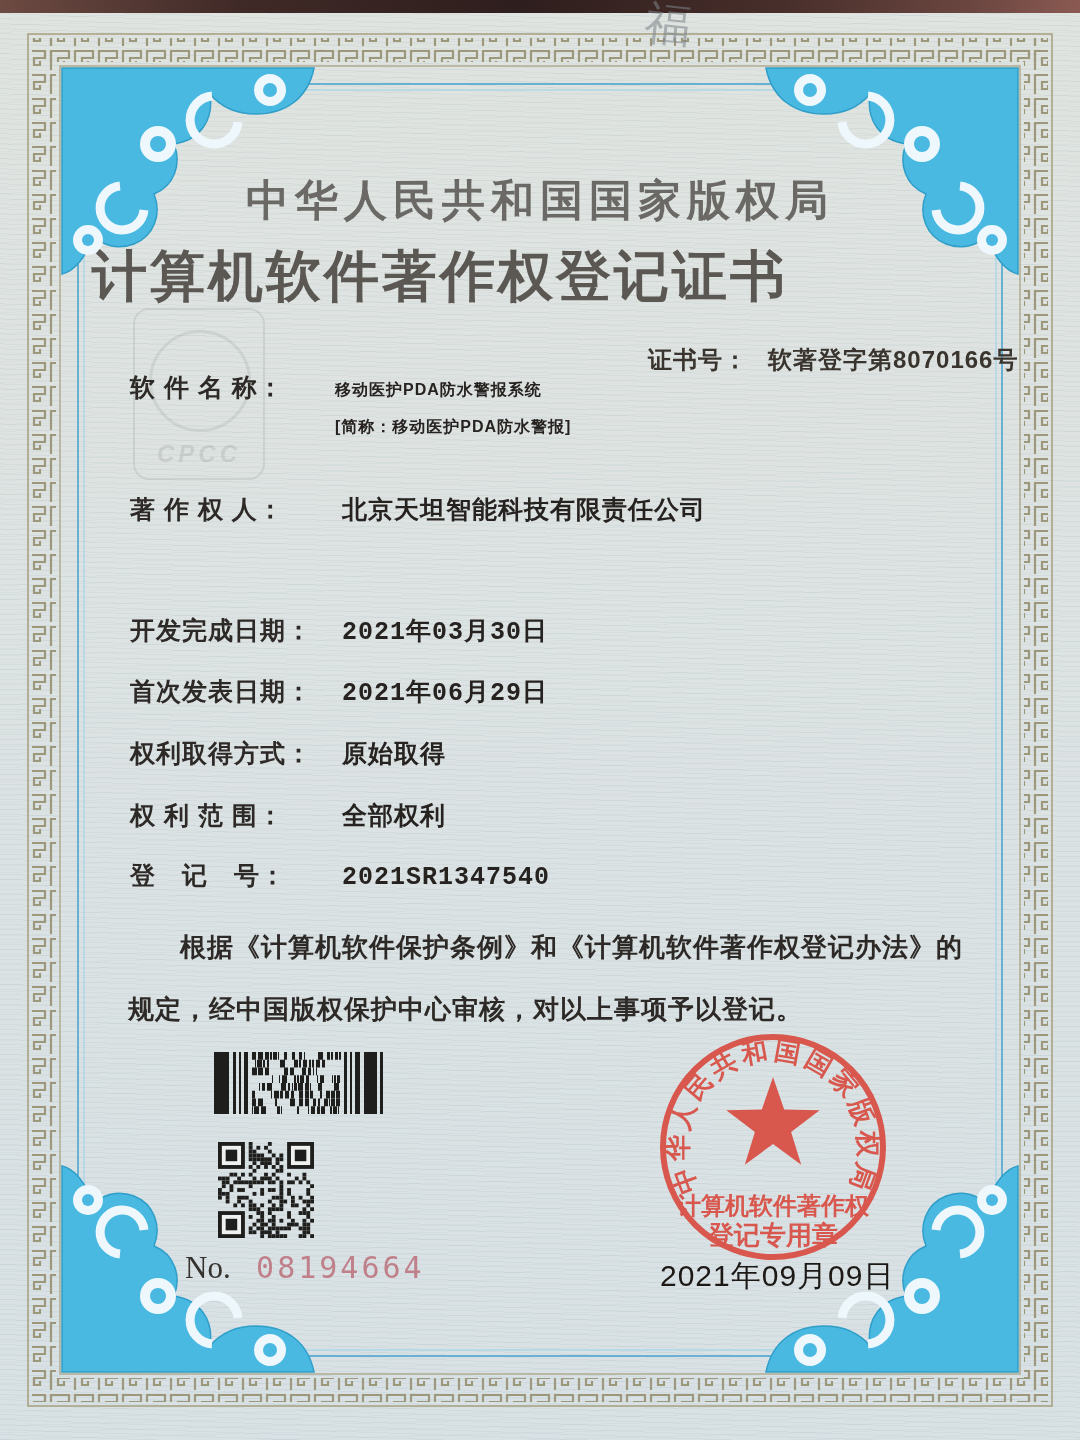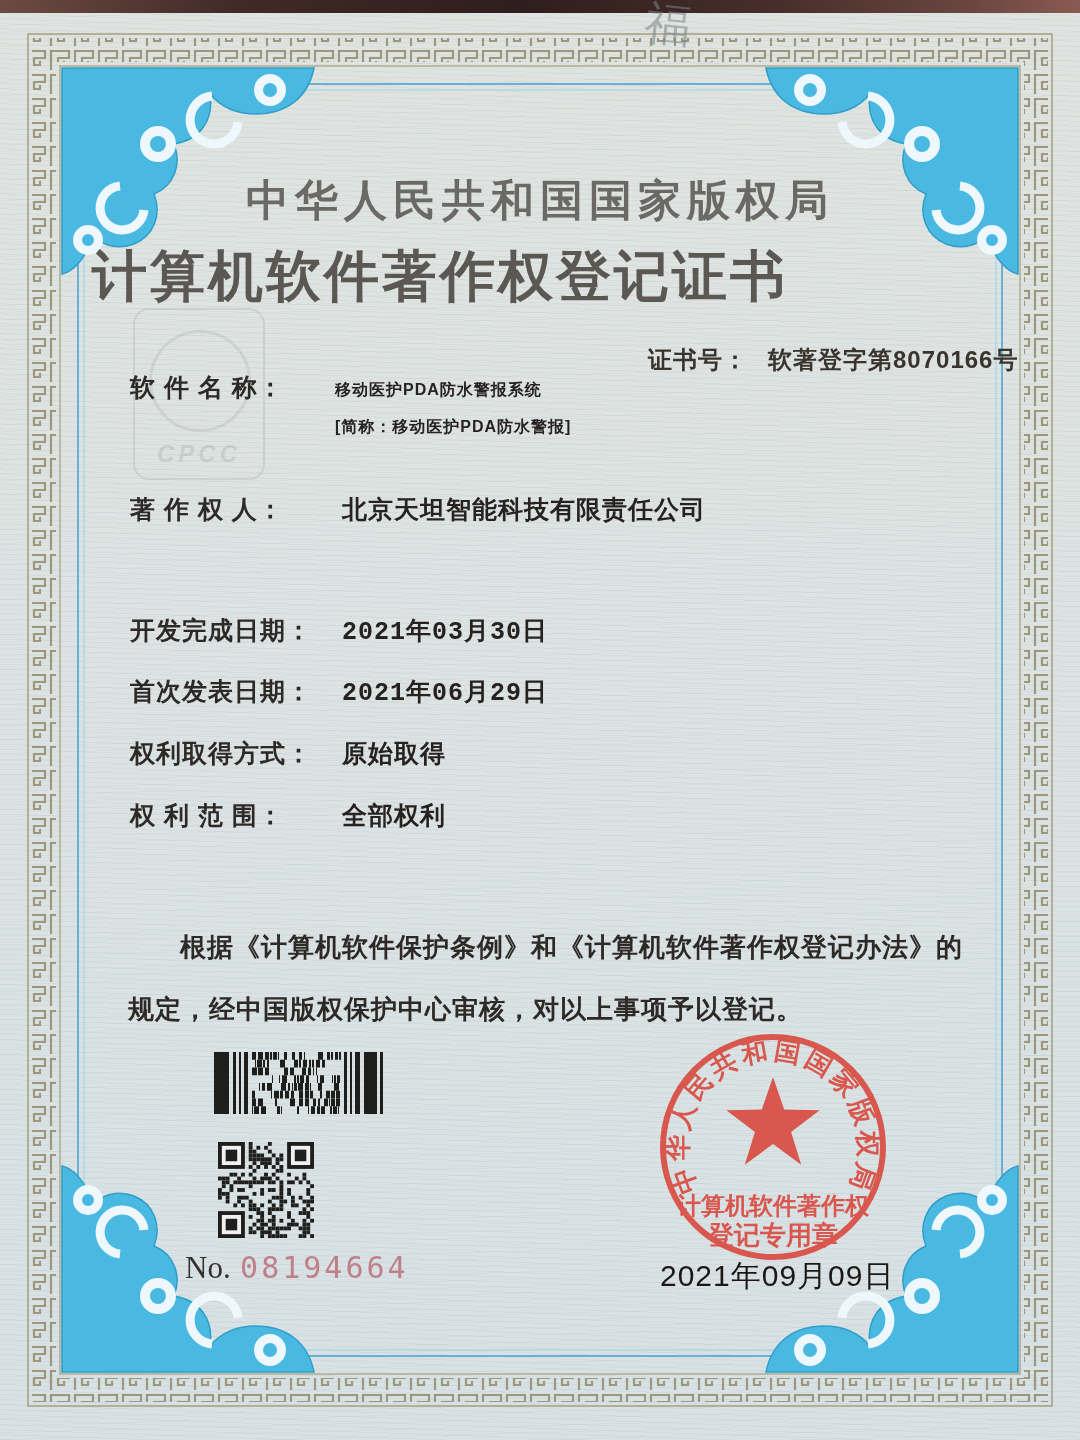--- a/index.html
+++ b/index.html
@@ -58,21 +58,21 @@
   .row .label{display:inline-block;width:205px;letter-spacing:1px;color:#2d2926;}
   .row .value{color:#262220;letter-spacing:1px;font-family:Liberation Mono, monospace;}
   .swname{position:absolute;left:335px;top:371px;z-index:3;font-size:16px;font-weight:bold;color:#262220;line-height:37px;letter-spacing:1px;}
   .statement{position:absolute;left:128px;top:916px;width:840px;z-index:3;
     font-size:26px;font-weight:bold;color:#2d2926;line-height:62px;letter-spacing:1px;}
   .statement .l1{text-indent:2em;}
   .barcode{position:absolute;left:214px;top:1052px;width:180px;height:62px;z-index:3;}
   .qrcode{position:absolute;left:218px;top:1142px;width:96px;height:96px;z-index:3;}
   .no-line{position:absolute;left:185px;top:1250px;z-index:3;}
   .no-line .no-label{font-family:"Liberation Serif","DejaVu Serif",serif;font-size:31px;color:#35322e;}
-  .no-line .no-value{font-family:"DejaVu Sans Mono",monospace;font-size:30px;color:#c0808a;letter-spacing:3px;margin-left:5px;}
+  .no-line .no-value{font-family:"DejaVu Sans Mono",monospace;font-size:30px;color:#c0808a;letter-spacing:3px;margin-left:21px;}
   .issue-date{position:absolute;left:660px;top:1256px;z-index:3;
     font-size:30px;font-weight:normal;color:#1b1815;letter-spacing:1px;}
   .seal{position:absolute;left:638px;top:1012px;width:270px;height:270px;z-index:4;opacity:.88;}
 </style>
 </head>
 <body>
 
 <div class="page">
 
   <div class="top-strip"></div>
@@ -156,20 +156,24 @@
   <div class="row" style="top:737px">
     <span class="label">权利取得方式：</span>
     <span class="value">原始取得</span>
   </div>
 
   <div class="row" style="top:799px">
     <span class="label">权 利 范 围：</span>
     <span class="value">全部权利</span>
   </div>
 
+  <div class="row" style="top:859px">
+    <span class="label">登　记　号：</span>
+    <span class="value">2021SR1347540</span>
+  </div>
 
   <div class="statement">
     <div class="l1">根据《计算机软件保护条例》和《计算机软件著作权登记办法》的</div>
     <div class="l2">规定，经中国版权保护中心审核，对以上事项予以登记。</div>
   </div>
 
   <div class="barcode"><svg width="180" height="62" viewBox="0 0 180 62" xmlns="http://www.w3.org/2000/svg">
         <rect x="0" y="0" width="15" height="62" fill="#1e1e1c"></rect>
         <rect x="19" y="0" width="3" height="62" fill="#1e1e1c"></rect>
         <rect x="25" y="0" width="2" height="62" fill="#1e1e1c"></rect>

